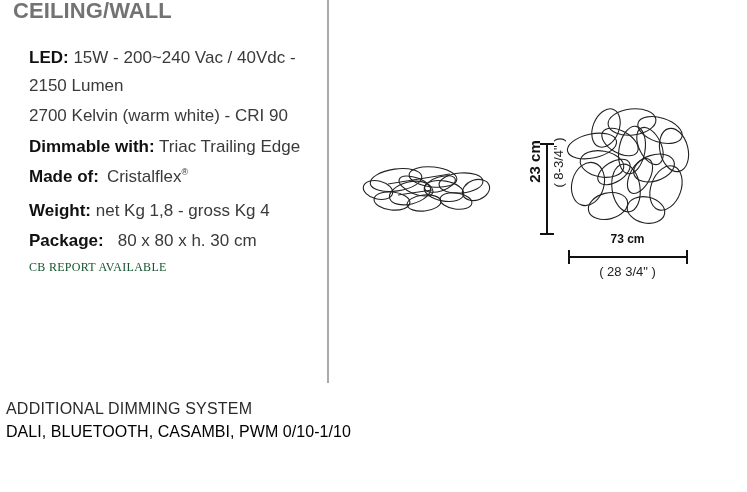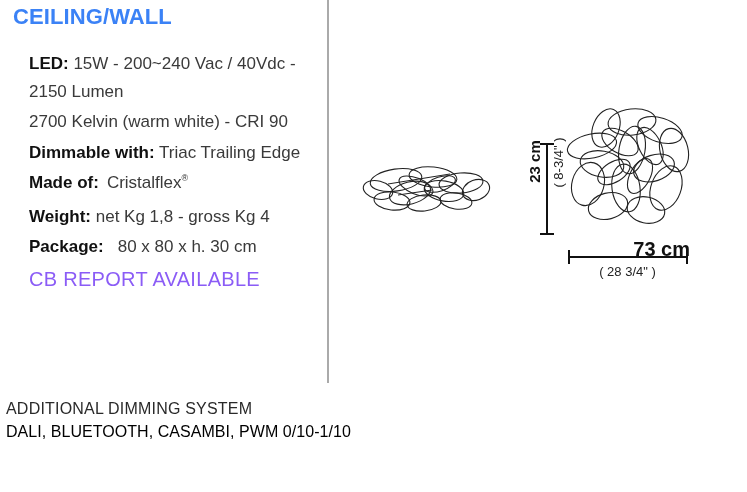--- a/index.html
+++ b/index.html
@@ -21,24 +21,23 @@
     position: absolute;
     left: 13px;
     top: 0px;
     width: 312px;
   }
 
   .page-title {
     font-size: 22px;
     font-weight: bold;
     letter-spacing: 0.1px;
-    color: #3b82f6;
+    color: #737373;
     line-height: 1;
     margin: 0;
-    padding-top: 6px;
   }
 
   .spec-list {
     margin: 16px;
     padding: 0;
     list-style: none;
   }
 
   .spec-row {
     font-size: 17px;
@@ -64,25 +63,26 @@
   .spec-row sup {
     font-size: 9px;
     vertical-align: super;
     line-height: 0;
   }
 
   .pkg-spacer { display: inline-block; width: 14px; }
   .madeof-spacer { display: inline-block; width: 8px; }
 
   .cb-report {
-    font-size: 20px;
-    font-weight: 300;
-    color: #8b5cf6;
+    font-size: 12px;
+    font-weight: 300;
+    color: #14532d;
     letter-spacing: 0.3px;
     line-height: 1.5;
+    font-family: Liberation Serif, serif;
   }
 
   
   .divider {
     position: absolute;
     left: 327px;
     top: 0px;
     width: 2px;
     height: 383px;
     background: #aaaaaa;
@@ -170,24 +170,24 @@
     position: absolute;
     left: 225px;
     top: 232px;
     width: 135px;
     height: 50px;
   }
 
   .dim-h-main {
     position: absolute;
     left: 0;
-    top: 6px;
+    top: 0;
     width: 125px;
-    text-align: right;
-    font-size: 20px;
+    text-align: center;
+    font-size: 12px;
     font-weight: bold;
     color: #111111;
     white-space: nowrap;
   }
 
   .dim-h-line {
     position: absolute;
     left: 3px;
     top: 24px;
     width: 120px;

